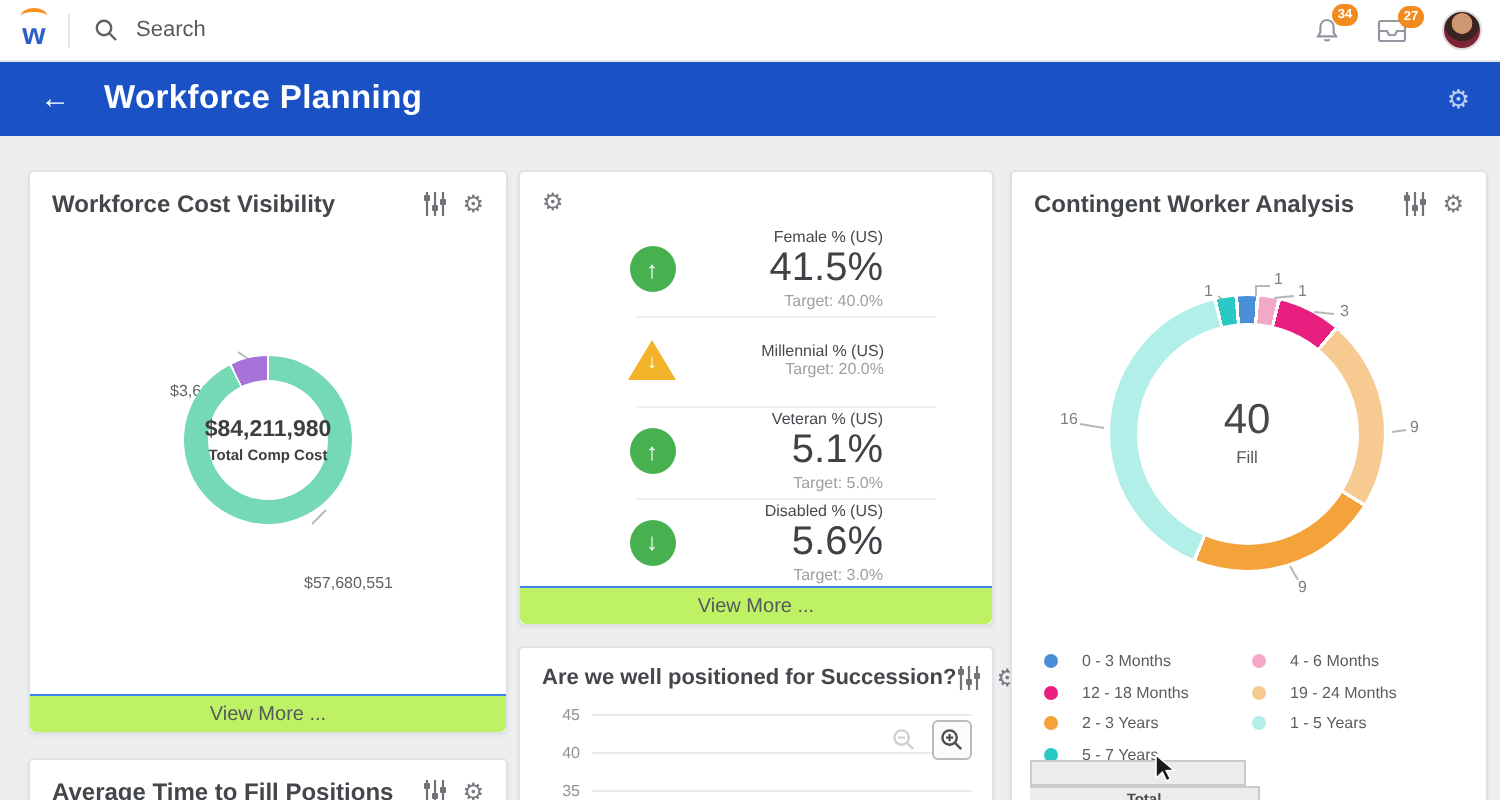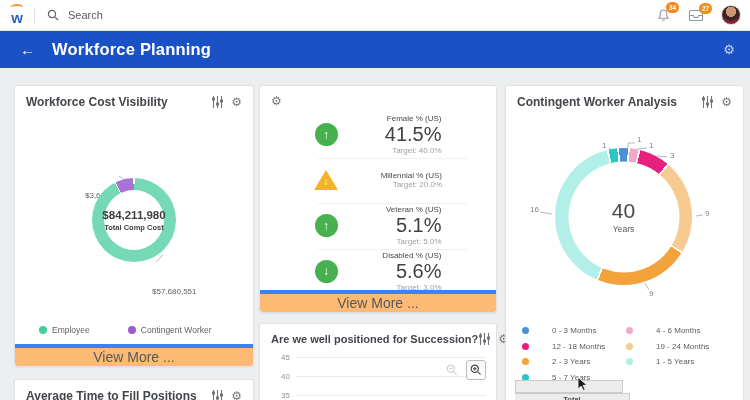--- a/index.html
+++ b/index.html
@@ -34,22 +34,22 @@
   .card-avg{left:14px;top:379px;width:238px;height:40px;}
   .card-div{left:259px;top:85px;width:236px;height:226px;}
   .card-suc{left:259px;top:323px;width:236px;height:95px;}
   .card-con{left:505px;top:85px;width:237px;height:330px;}
   .chead{display:flex;align-items:center;padding:9px 11px 5px;}
   .ctitle{font-size:12px;font-weight:700;color:#43464a;flex:1;white-space:nowrap;}
   .ctitle-sm{font-size:11px;}
   .cicons{display:flex;gap:7px;align-items:center;color:#75797d;}
   .gear-glyph{font-size:12px;line-height:1;color:#75797d;cursor:pointer;}
   .sliders-svg{cursor:pointer;display:block;}
-  .card-footer{position:absolute;left:0;right:0;bottom:0;height:18px;background:#fdba74;border-top:4px solid #3b82f6;
-               display:flex;align-items:center;justify-content:center;font-size:14px;color:#55585c;
+  .card-footer{position:absolute;left:0;right:0;bottom:0;height:18px;background:#bef264;border-top:1px solid #3b82f6;
+               display:flex;align-items:center;justify-content:center;font-size:10px;color:#55585c;
                border-radius:0 0 3px 3px;cursor:pointer;}
   
   .donut{position:absolute;border-radius:50%;}
   .donut .hole{position:absolute;background:#fff;border-radius:50%;left:50%;top:50%;transform:translate(-50%,-50%);
                display:flex;flex-direction:column;align-items:center;justify-content:center;}
   .wcv-donut{left:77px;top:92px;width:84px;height:84px;}
   .wcv-donut .hole{width:60px;height:60px;}
   .wcv-center-value{font-size:11.5px;font-weight:600;color:#3c3f42;white-space:nowrap;}
   .wcv-center-label{font-size:7.5px;font-weight:600;color:#3c3f42;margin-top:2px;white-space:nowrap;}
   .chart-label{position:absolute;font-size:8px;color:#5f6366;white-space:nowrap;margin-top:24px;}
@@ -81,21 +81,21 @@
             display:flex;align-items:center;justify-content:center;cursor:pointer;}
   .zoom-btn.disabled{border:none;background:transparent;}
   
   .con-donut{left:49px;top:62px;width:137px;height:137px;}
   .con-donut .hole{width:111px;height:111px;}
   .con-center-value{font-size:21px;color:#45484c;line-height:1;}
   .con-center-label{font-size:8.5px;color:#55585b;margin-top:3px;}
   .dlab{position:absolute;font-size:8px;color:#7c8084;}
   .con-legend{position:absolute;left:16px;top:237px;display:grid;grid-template-rows:repeat(4,15.5px);
               grid-auto-flow:column;grid-template-columns:104px auto;align-items:center;}
-  .con-legend .li{font-size:8px;gap:23px;}
+  .con-legend .li{font-size:8px;gap:12px;}
   .con-legend .li .dot{width:7px;height:7px;}
   .mini-table{position:absolute;left:9px;top:294px;width:223px;font-size:7.5px;color:#4a4d50;}
   .tr{display:flex;flex-direction:column;}
   .td{border:1px solid #c9cbcd;height:13px;box-sizing:border-box;display:flex;align-items:center;justify-content:center;background:#fff;}
   .td + .td{border-left:none;}
   .tr + .tr .td{border-top:none;}
   .tr.th .td{background:#ececed;font-weight:700;}
   .td.c1{width:108px;}
   .td.c2{width:115px;}
   .td.c2a{width:57px;}
@@ -169,30 +169,20 @@
     <svg class="lines-svg" width="238" height="280" viewBox="0 0 238 280">
       <polyline points="104,90 110,94" fill="none" stroke="#b5b8ba" stroke-width="1"></polyline>
       <polyline points="141,176 148,169" fill="none" stroke="#b5b8ba" stroke-width="1"></polyline>
     </svg>
     <div class="donut wcv-donut" style="background: conic-gradient(rgb(255, 255, 255) 0deg, rgb(255, 255, 255) 0.8deg, rgb(116, 217, 180) 0.8deg, rgb(116, 217, 180) 332.66deg, rgb(255, 255, 255) 332.66deg, rgb(255, 255, 255) 334.26deg, rgb(168, 115, 217) 334.26deg, rgb(168, 115, 217) 359.2deg, rgb(255, 255, 255) 359.2deg, rgb(255, 255, 255) 360.8deg);">
       <div class="hole">
         <span class="wcv-center-value">$84,211,980</span>
         <span class="wcv-center-label">Total Comp Cost</span>
       </div>
     </div>
-    <div class="wcv-legend">
-        <div class="li">
-          <span class="dot" style="background: rgb(65, 207, 154);"></span>
-          <span>Employee</span>
-        </div>
-        <div class="li">
-          <span class="dot" style="background: rgb(157, 91, 210);"></span>
-          <span>Contingent Worker</span>
-        </div>
-      </div>
     <div class="card-footer">View More ...</div>
   </div>
 
   <div class="card card-div">
     <div class="chead">
       <span class="cicons">
         <span class="gear-glyph">⚙</span>
       </span>
     </div>
     <div class="metrics">
@@ -342,21 +332,21 @@
     <span class="dlab" style="left:24px;top:119px;">16</span>
     <span class="dlab" style="left:199px;top:123px;">9</span>
     <span class="dlab" style="left:143px;top:203px;">9</span>
     <span class="dlab" style="left:96px;top:55px;">1</span>
     <span class="dlab" style="left:131px;top:49px;">1</span>
     <span class="dlab" style="left:143px;top:55px;">1</span>
     <span class="dlab" style="left:164px;top:65px;">3</span>
     <div class="donut con-donut" style="background: conic-gradient(from -13.5deg, rgb(255, 255, 255) 0deg, rgb(255, 255, 255) 0.8deg, rgb(41, 200, 196) 0.8deg, rgb(41, 200, 196) 8.2deg, rgb(255, 255, 255) 8.2deg, rgb(255, 255, 255) 9.8deg, rgb(74, 144, 217) 9.8deg, rgb(74, 144, 217) 17.2deg, rgb(255, 255, 255) 17.2deg, rgb(255, 255, 255) 18.8deg, rgb(244, 168, 200) 18.8deg, rgb(244, 168, 200) 26.2deg, rgb(255, 255, 255) 26.2deg, rgb(255, 255, 255) 27.8deg, rgb(233, 31, 128) 27.8deg, rgb(233, 31, 128) 53.2deg, rgb(255, 255, 255) 53.2deg, rgb(255, 255, 255) 54.8deg, rgb(246, 202, 144) 54.8deg, rgb(246, 202, 144) 134.2deg, rgb(255, 255, 255) 134.2deg, rgb(255, 255, 255) 135.8deg, rgb(244, 162, 58) 135.8deg, rgb(244, 162, 58) 215.2deg, rgb(255, 255, 255) 215.2deg, rgb(255, 255, 255) 216.8deg, rgb(178, 239, 233) 216.8deg, rgb(178, 239, 233) 359.2deg, rgb(255, 255, 255) 359.2deg, rgb(255, 255, 255) 360.8deg);">
       <div class="hole">
         <span class="con-center-value">40</span>
-        <span class="con-center-label">Years</span>
+        <span class="con-center-label">Fill</span>
       </div>
     </div>
     <div class="con-legend">
         <div class="li">
           <span class="dot" style="background: rgb(74, 144, 217);"></span>
           <span>0 - 3 Months</span>
         </div>
         <div class="li">
           <span class="dot" style="background: rgb(233, 31, 128);"></span>
           <span>12 - 18 Months</span>

